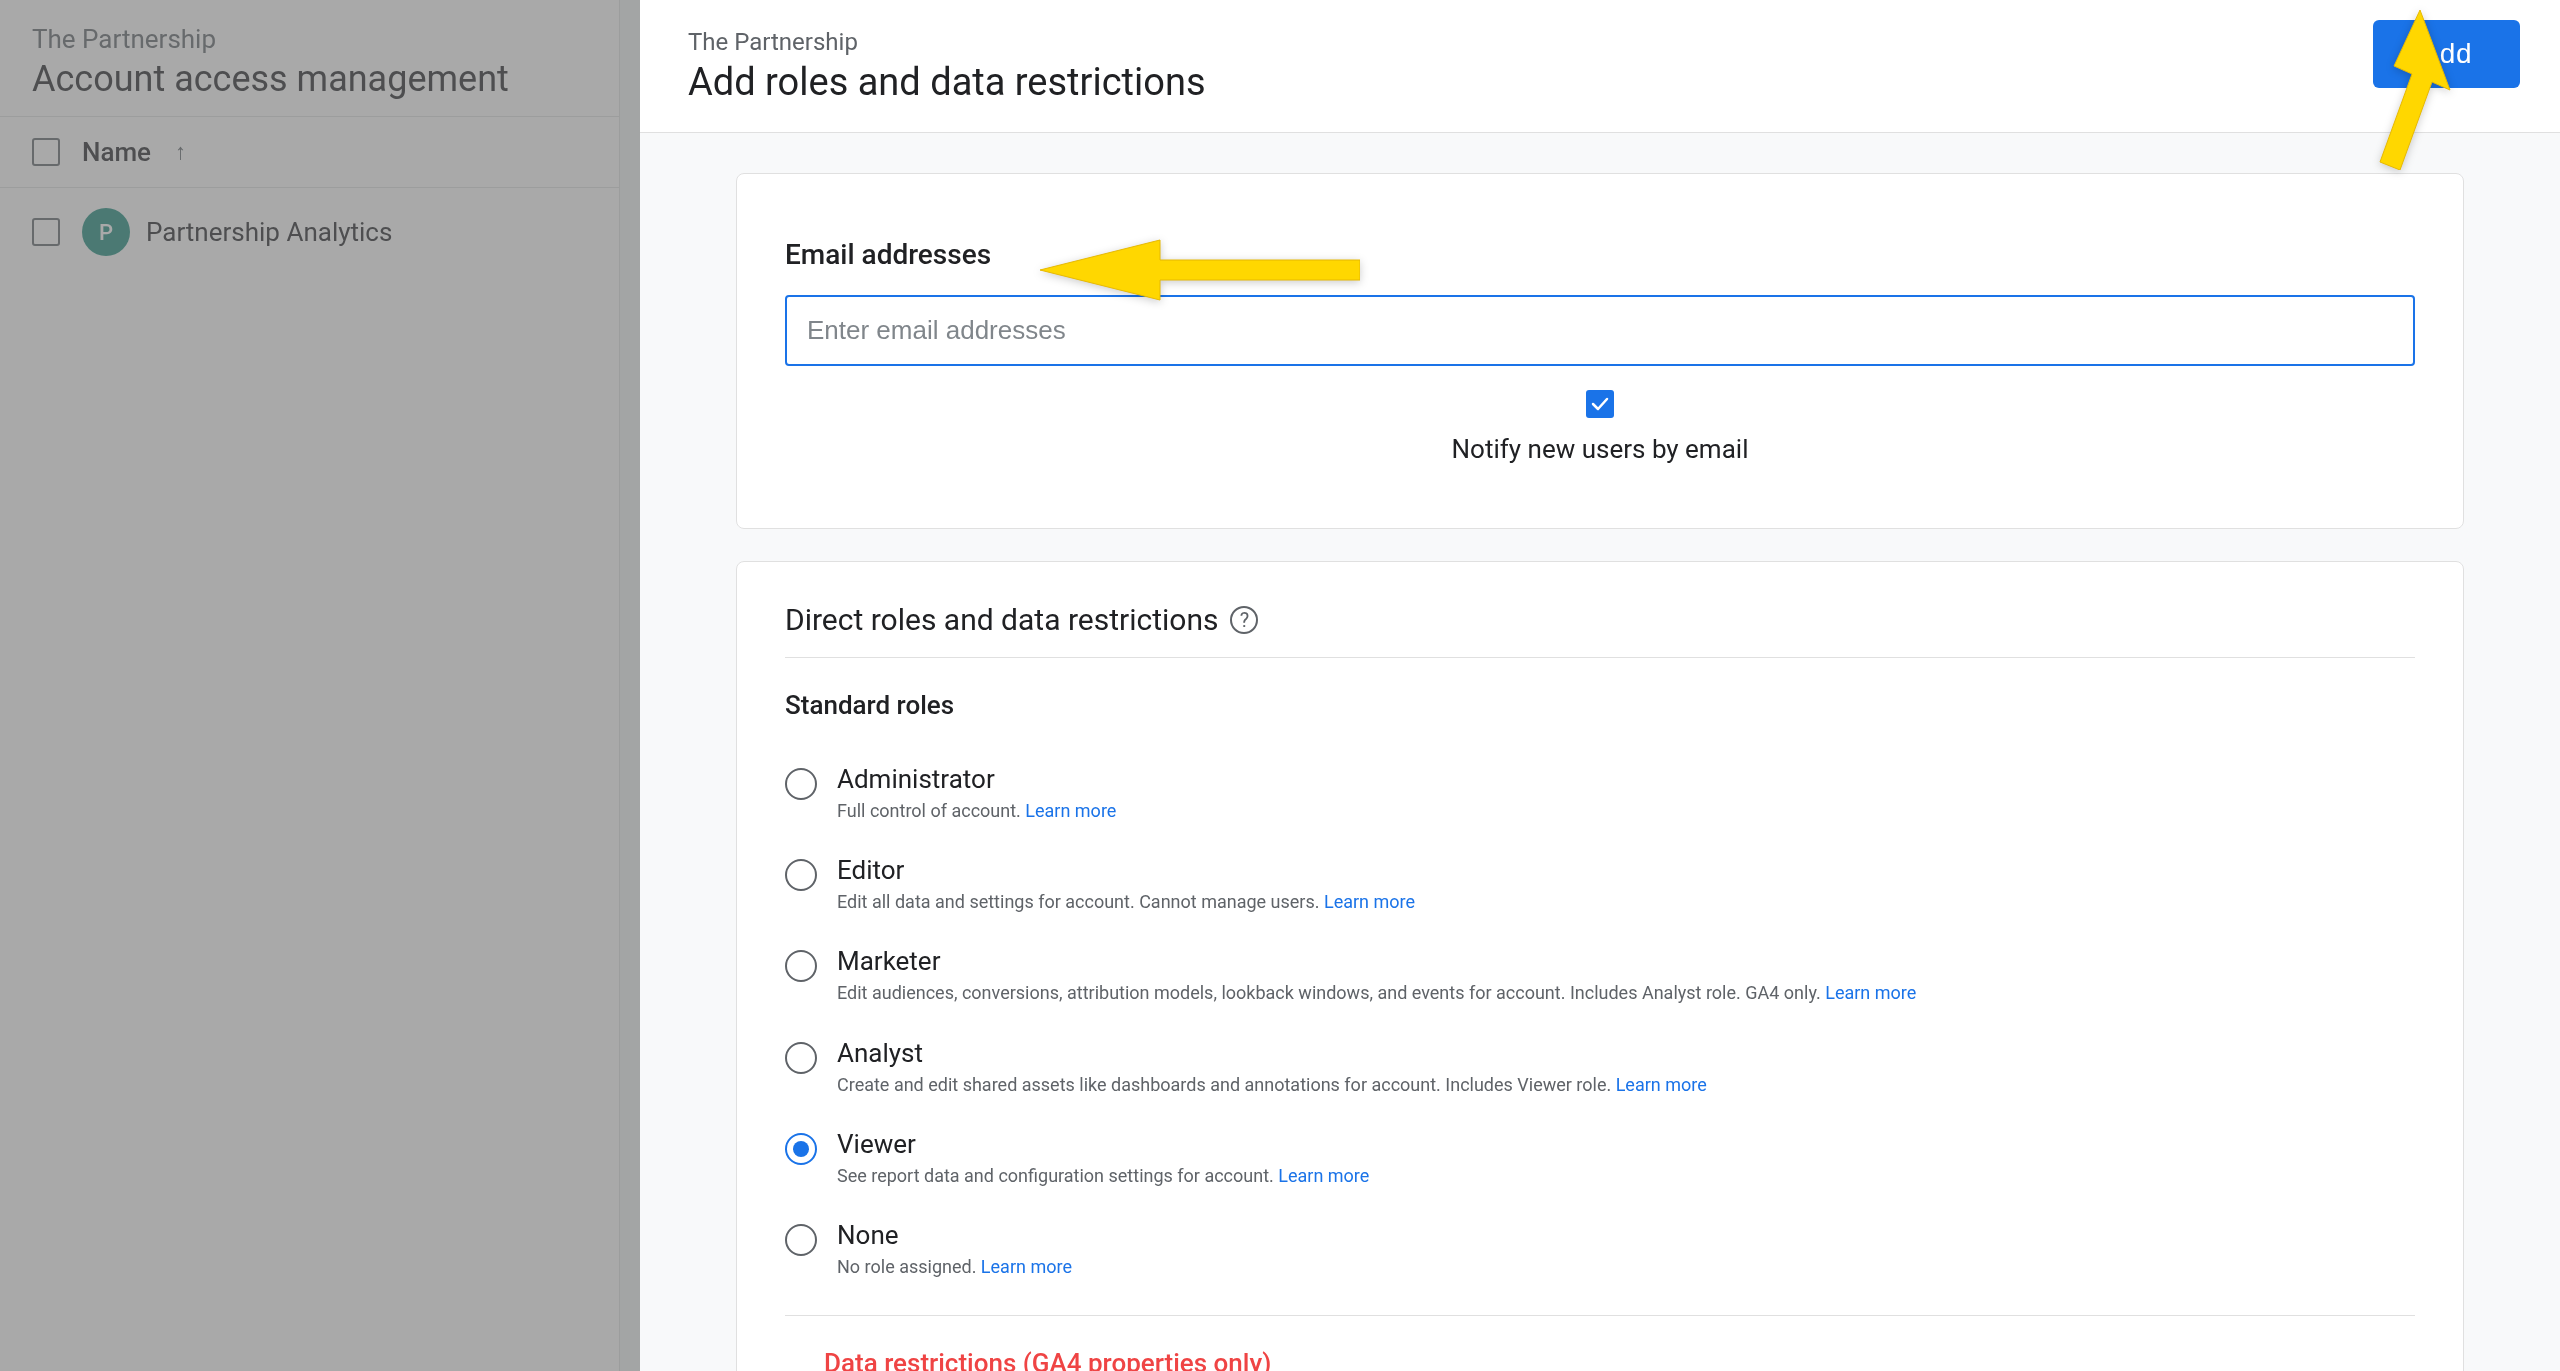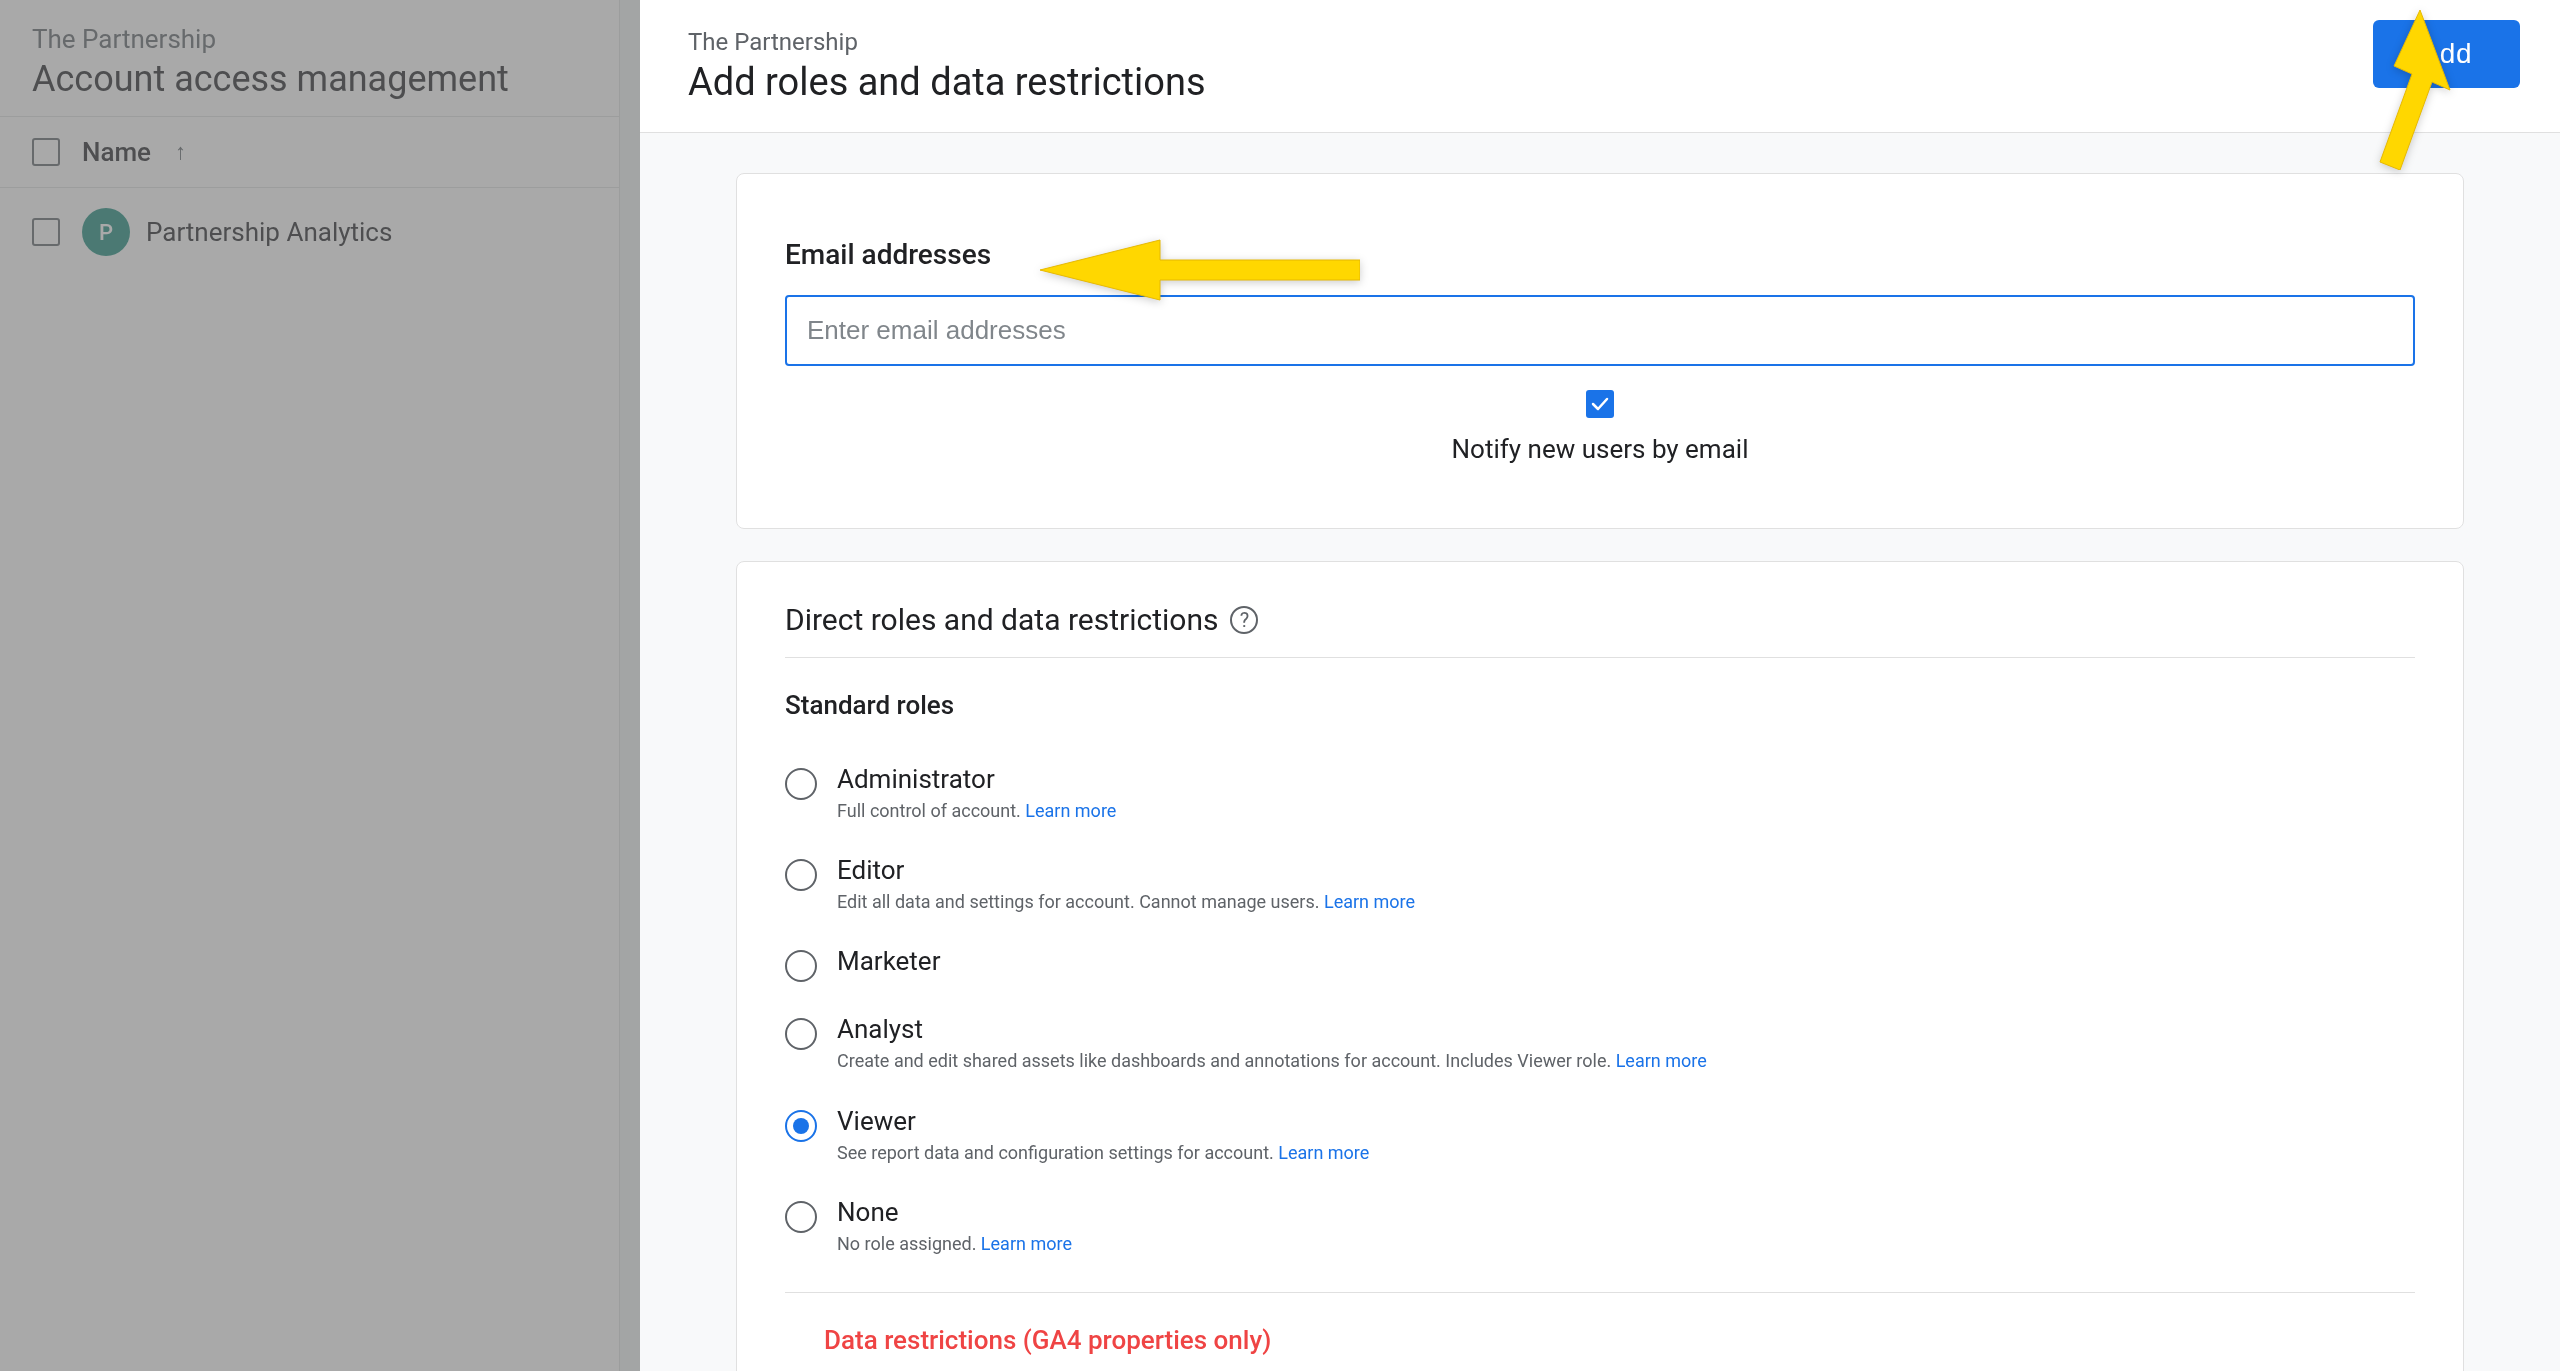--- a/index.html
+++ b/index.html
@@ -472,20 +472,23 @@
           <div class="role-desc">
             Edit all data and settings for account. Cannot manage users. <a href="#">Learn more</a>
           </div>
         </div>
       </div>
 
       <div class="role-item">
         <div class="radio-btn"></div>
         <div class="role-content">
           <div class="role-name">Marketer</div>
+          <div class="role-desc">
+            Edit audiences, conversions, attribution models, lookback windows, and events for account. Includes Analyst role. GA4 only. <a href="#">Learn more</a>
+          </div>
         </div>
       </div>
 
       <div class="role-item">
         <div class="radio-btn"></div>
         <div class="role-content">
           <div class="role-name">Analyst</div>
           <div class="role-desc">
             Create and edit shared assets like dashboards and annotations for account. Includes Viewer role. <a href="#">Learn more</a>
           </div>

